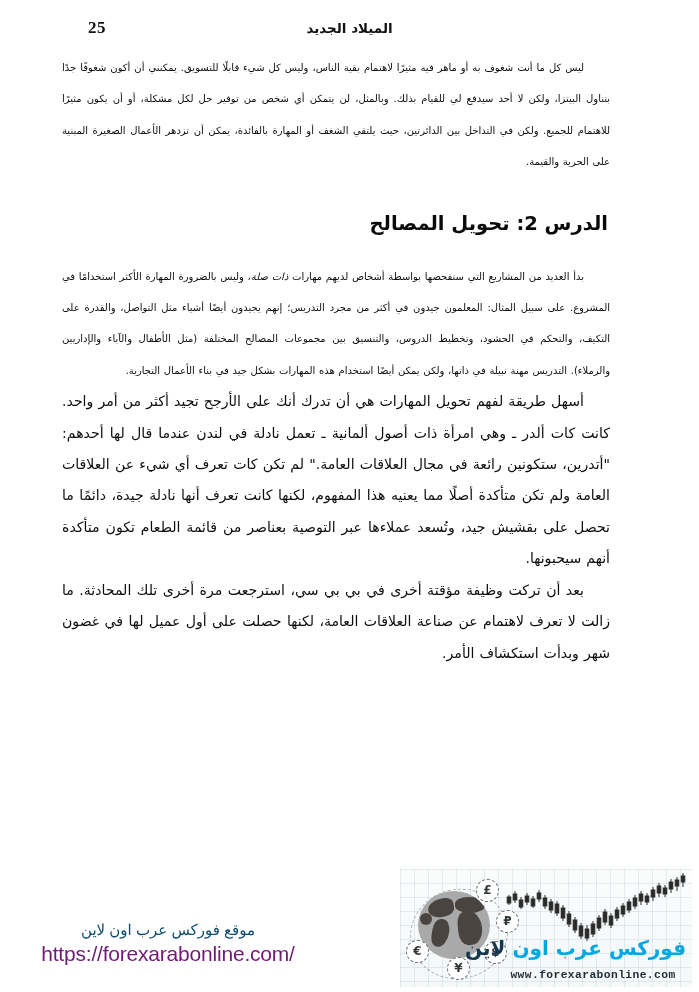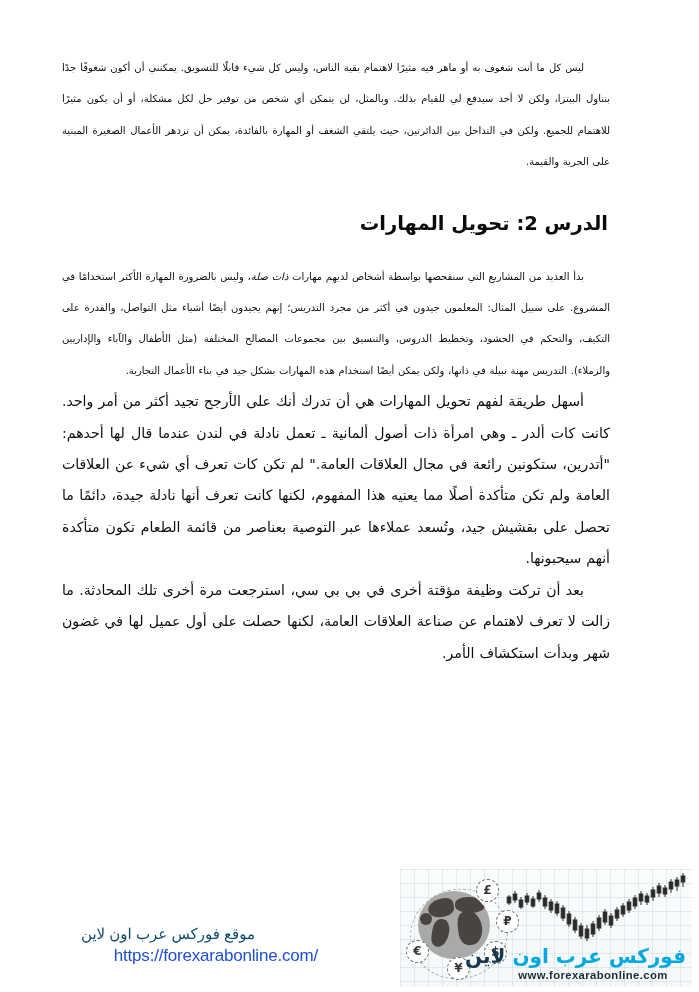--- a/index.html
+++ b/index.html
@@ -106,25 +106,24 @@
     font-family: Liberation Sans, sans-serif;
     font-size: 15px;
     color: #0c4a6e;
     white-space: nowrap;
     letter-spacing: 0px;
   }
   .footer-url {
     direction: ltr;
     margin-top: 3px;
     font-family: "Liberation Sans", "DejaVu Sans", sans-serif;
-    font-size: 17px;
-    color: #1d4ed8;
+    font-size: 21px;
+    color: #701a75;
     letter-spacing: -0.2px;
     white-space: nowrap;
-    text-align: right;
   }
 
   
   .banner {
     position: absolute;
     left: 400px;
     top: 869px;
     width: 292px;
     height: 118px;
     background:
@@ -209,40 +208,44 @@
     font-weight: 700;
     font-size: 20px;
     letter-spacing: -0.5px;
     color: #00a8e1;
     line-height: 1.05;
     white-space: nowrap;
     padding-left: 36px;
   }
   .logo-ar .dark { color: #15384f; }
   .logo-url {
-    margin-top: 2px;
-    font-family: Liberation Sans, sans-serif;
+    margin-top: 10px;
+    font-family: Liberation Mono, monospace;
     font-weight: 700;
     font-size: 11.3px;
     letter-spacing: 0.4px;
     color: #1d2c35;
     white-space: nowrap;
   }
 </style>
 </head>
 <body>
 
 <div class="page">
 
+  <div class="page-header">
+    <div class="page-number">25</div>
+    <div class="header-title">الميلاد الجديد</div>
+  </div>
 
   <div class="content">
 
     <p class="para">ليس كل ما أنت شغوف به أو ماهر فيه مثيرًا لاهتمام بقية الناس، وليس كل شيء قابلًا للتسويق. يمكنني أن أكون شغوفًا جدًا بتناول البيتزا، ولكن لا أحد سيدفع لي للقيام بذلك. وبالمثل، لن يتمكن أي شخص من توفير حل لكل مشكلة، أو أن يكون مثيرًا للاهتمام للجميع. ولكن في التداخل بين الدائرتين، حيث يلتقي الشغف أو المهارة بالفائدة، يمكن أن تزدهر الأعمال الصغيرة المبنية على الحرية والقيمة.</p>
 
-    <h2 class="lesson-heading">الدرس 2: تحويل المهارات</h2>
+    <h2 class="lesson-heading">الدرس 2: تحويل المصالح</h2>
 
     <p class="para"><span>بدأ العديد من المشاريع التي سنفحصها بواسطة أشخاص لديهم مهارات </span><span class="ital">ذات صلة</span><span>، وليس بالضرورة المهارة الأكثر استخدامًا في المشروع. على سبيل المثال: المعلمون جيدون في أكثر من مجرد التدريس؛ إنهم يجيدون أيضًا أشياء مثل التواصل، والقدرة على التكيف، والتحكم في الحشود، وتخطيط الدروس، والتنسيق بين مجموعات المصالح المختلفة (مثل الأطفال والآباء والإداريين والزملاء). التدريس مهنة نبيلة في ذاتها، ولكن يمكن أيضًا استخدام هذه المهارات بشكل جيد في بناء الأعمال التجارية.</span></p>
 
     <p class="para tight">أسهل طريقة لفهم تحويل المهارات هي أن تدرك أنك على الأرجح تجيد أكثر من أمر واحد. كانت كات ألدر ـ وهي امرأة ذات أصول ألمانية ـ تعمل نادلة في لندن عندما قال لها أحدهم: "أتدرين، ستكونين رائعة في مجال العلاقات العامة." لم تكن كات تعرف أي شيء عن العلاقات العامة ولم تكن متأكدة أصلًا مما يعنيه هذا المفهوم، لكنها كانت تعرف أنها نادلة جيدة، دائمًا ما تحصل على بقشيش جيد، وتُسعد عملاءها عبر التوصية بعناصر من قائمة الطعام تكون متأكدة أنهم سيحبونها.</p>
 
     <p class="para tight">بعد أن تركت وظيفة مؤقتة أخرى في بي بي سي، استرجعت مرة أخرى تلك المحادثة. ما زالت لا تعرف لاهتمام عن صناعة العلاقات العامة، لكنها حصلت على أول عميل لها في غضون شهر وبدأت استكشاف الأمر.</p>
 
   </div>
 
   <div class="footer-credit">

